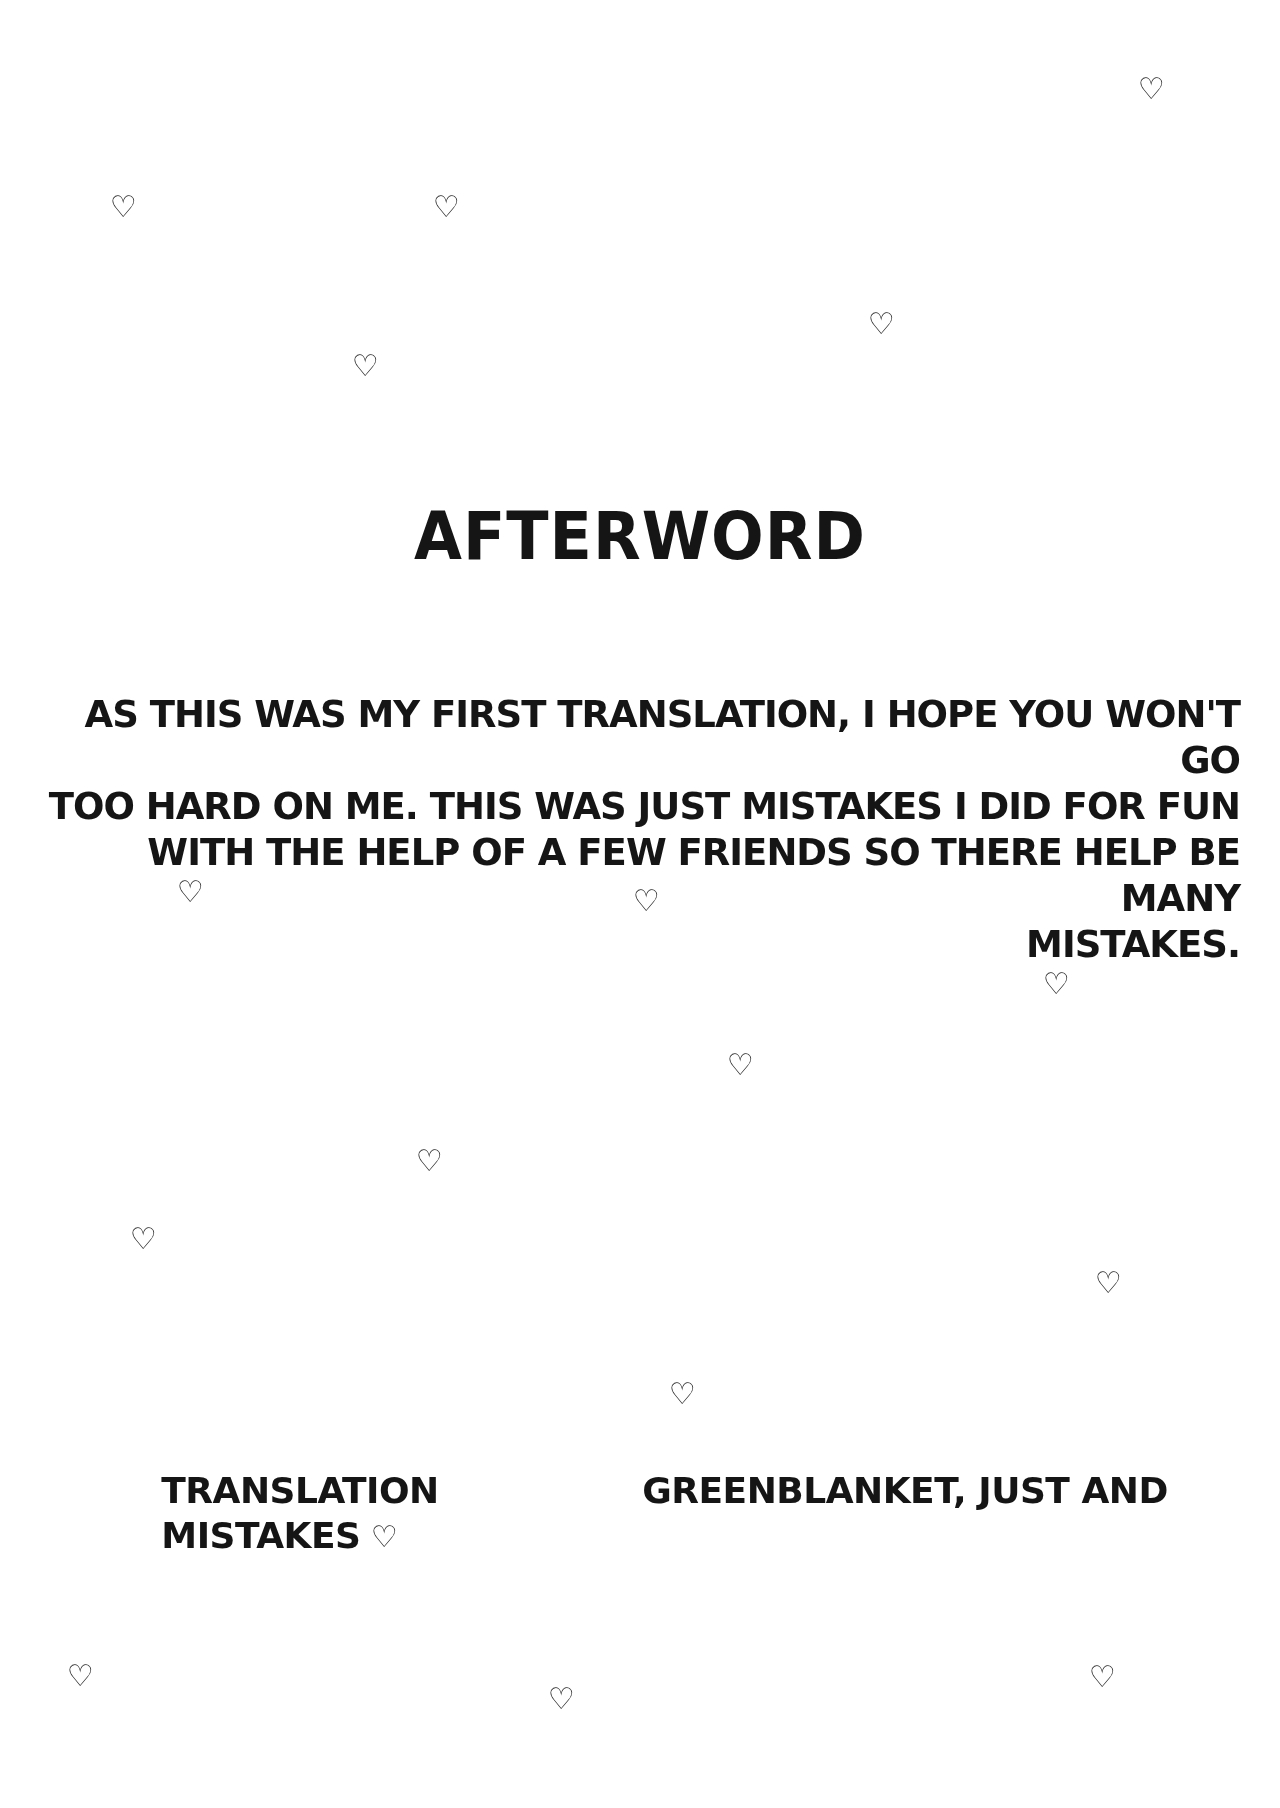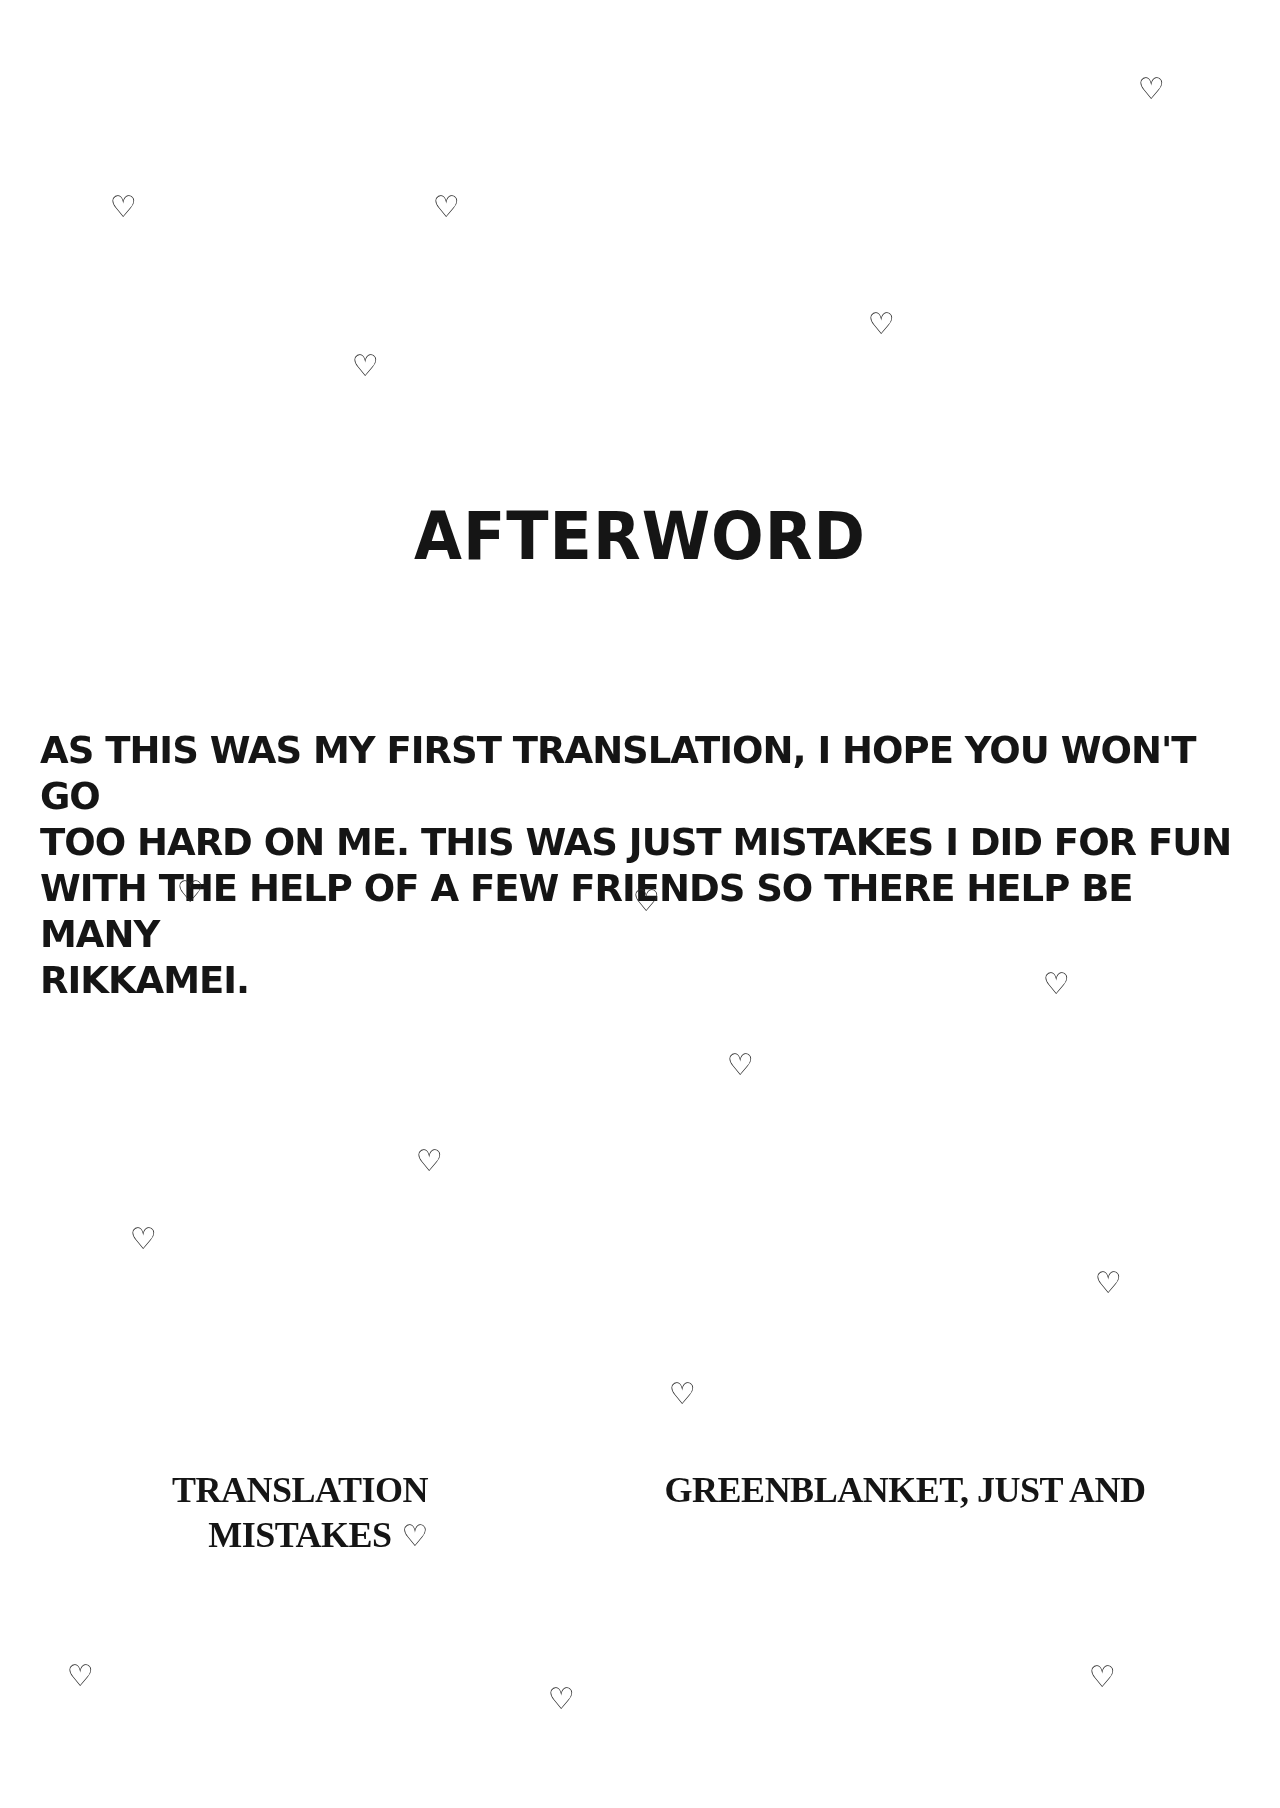--- a/index.html
+++ b/index.html
@@ -25,39 +25,38 @@
     margin: 0;
     text-align: center;
     font-size: 62px;
     font-weight: bold;
     letter-spacing: 1px;
     color: var(--ink, #151515);
     transform: scaleY(1.05);
   }
   .body-text {
     position: absolute;
-    top: 728px;
+    top: 692px;
     left: 40px;
     width: 1200px;
-    text-align: left;
+    text-align: right;
     font-size: 37px;
     font-weight: bold;
     letter-spacing: -1px;
     line-height: 46px;
   }
   .credit {
     position: absolute;
     top: 1468px;
-    text-align: right;
+    text-align: left;
     font-size: 36px;
     font-weight: bold;
     letter-spacing: -0.5px;
     line-height: 45px;
     white-space: nowrap;
-    font-family: Liberation Serif, serif;
   }
   .credit-left {
     left: 300px;
     transform: translateX(-50%);
   }
   .credit-right {
     left: 905px;
     transform: translateX(-50%);
   }
   .inline-heart {
@@ -81,21 +80,21 @@
 <body>
 
 <div class="page" style="--bg: #ffffff; --ink: #151515; --heart: #2b2b2b;">
 
   <h1 class="title">AFTERWORD</h1>
 
   <div class="body-text">
     <div>AS THIS WAS MY FIRST TRANSLATION, I HOPE YOU WON'T GO</div>
     <div>TOO HARD ON ME. THIS WAS JUST MISTAKES I DID FOR FUN</div>
     <div>WITH THE HELP OF A FEW FRIENDS SO THERE HELP BE MANY</div>
-    <div>RIKKAMEI.</div>
+    <div>MISTAKES.</div>
   </div>
 
   <div class="credit credit-left">
     <div>TRANSLATION</div>
     <div>
       <span>MISTAKES</span><span class="inline-heart">♡</span>
     </div>
   </div>
 
   <div class="credit credit-right">

